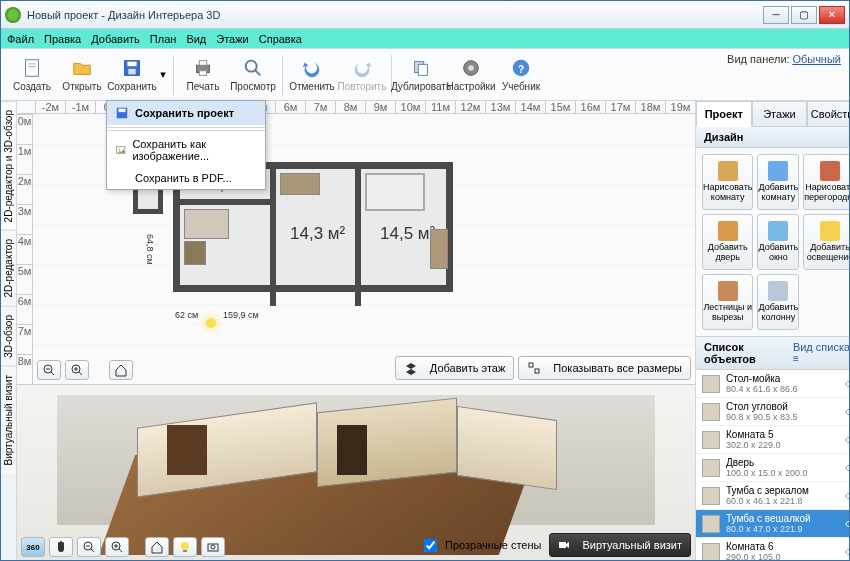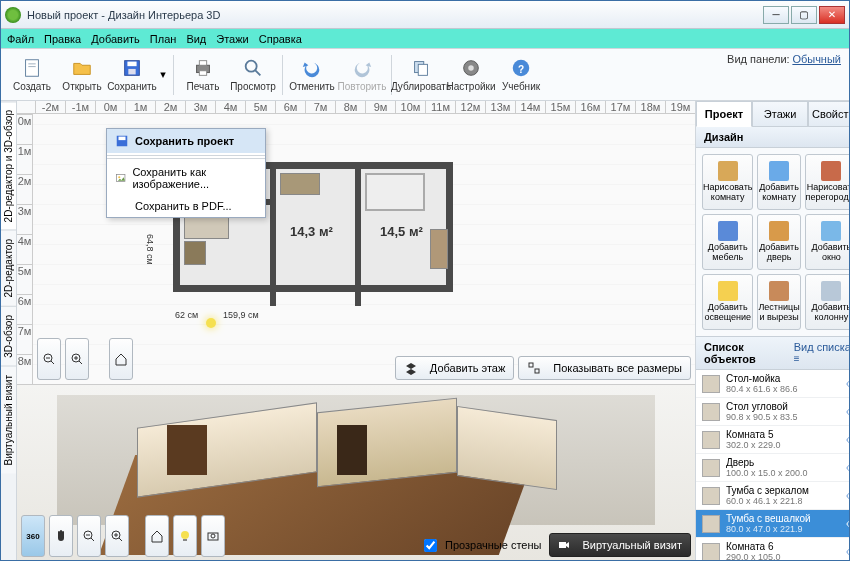--- a/index.html
+++ b/index.html
@@ -28,30 +28,30 @@
 .ruler-h { height: 16px; background: #f8f9fa; border-bottom: 1px solid #ccc; display: flex; font-size: 9px; color: #666; overflow: hidden; padding-left: 18px; }
 .ruler-h span { width: 30px; text-align: center; border-left: 1px solid #ccc; }
 .topview { flex: 1; position: relative; background: #fff; display: flex; }
 .ruler-v { width: 16px; background: #f8f9fa; border-right: 1px solid #ccc; display: flex; flex-direction: column; font-size: 9px; color: #666; }
 .ruler-v span { height: 30px; text-align: center; border-top: 1px solid #ccc; }
 .plan { flex: 1; position: relative; background: repeating-linear-gradient(0deg,#fafafa,#fafafa 19px,#eee 20px), repeating-linear-gradient(90deg,#fafafa,#fafafa 19px,#eee 20px); }
 .plan-outer { position: absolute; left: 140px; top: 48px; width: 280px; height: 130px; border: 7px solid #4a4a4a; background: #eaeaea; }
 .plan-inner-wall-v1 { position: absolute; left: 90px; top: -7px; width: 6px; height: 144px; background: #4a4a4a; }
 .plan-inner-wall-v2 { position: absolute; left: 175px; top: -7px; width: 6px; height: 144px; background: #4a4a4a; }
 .plan-inner-wall-h { position: absolute; left: -7px; top: 30px; width: 103px; height: 6px; background: #4a4a4a; }
-.room-label { position: absolute; font-size: 13px; color: #333; font-weight: bold; }
+.room-label { position: absolute; font-size: 17px; color: #333; }
 .furn { position: absolute; border: 1px solid #888; background: #d0c8b8; }
 .dimline { position: absolute; font-size: 9px; color: #333; }
-.dropdown { position: absolute; left: 106px; top: 100px; width: 160px; background: #fff; border: 1px solid #9aaabf; box-shadow: 2px 2px 6px rgba(0,0,0,0.2); z-index: 100; margin-top: 28px; }
+.dropdown { position: absolute; left: 106px; top: 100px; width: 160px; background: #fff; border: 1px solid #9aaabf; box-shadow: 2px 2px 6px rgba(0,0,0,0.2); z-index: 100; }
 .dditem { padding: 5px 8px; display: flex; align-items: center; gap: 6px; cursor: pointer; }
 .dditem.sel { background: #d6e6f6; font-weight: bold; }
 .ddsep { height: 1px; background: #d0d6dc; margin: 2px 0; }
 .ddicon { width: 14px; height: 14px; }
 .topbar-btns { position: absolute; bottom: 4px; left: 4px; display: flex; gap: 4px; }
-.sqbtn { width: 24px; height: 42px; border: 1px solid #b0b8c0; background: linear-gradient(#fefefe,#e8eef4); border-radius: 3px; display: flex; align-items: center; justify-content: center; cursor: pointer; font-size: 12px; }
+.sqbtn { width: 24px; height: 20px; border: 1px solid #b0b8c0; background: linear-gradient(#fefefe,#e8eef4); border-radius: 3px; display: flex; align-items: center; justify-content: center; cursor: pointer; font-size: 12px; }
 .topbar-right { position: absolute; bottom: 4px; right: 4px; display: flex; gap: 4px; }
 .pillbtn { height: 24px; padding: 0 8px; border: 1px solid #b0b8c0; background: linear-gradient(#fefefe,#e8eef4); border-radius: 3px; display: flex; align-items: center; gap: 12px; cursor: pointer; }
 .view3d { height: 212px; background: linear-gradient(#f4f4f2,#e8e6e0); position: relative; border-top: 1px solid #ccc; }
 .render { position: absolute; left: 40px; top: 10px; right: 40px; bottom: 36px; background: linear-gradient(#dedcd6,#c8c4ba); }
 .render .floor { position: absolute; left: 60px; top: 60px; width: 400px; height: 100px; background: linear-gradient(135deg,#9a6b3f,#6a4528); transform: skewX(-20deg); }
 .render .wall { position: absolute; background: linear-gradient(#f5ead6,#d8cbb0); border: 1px solid #888; }
 .btmtools { position: absolute; bottom: 4px; left: 4px; display: flex; gap: 4px; }
 .btmright { position: absolute; bottom: 4px; right: 4px; display: flex; gap: 8px; align-items: center; }
 .right { width: 220px; display: flex; flex-direction: column; background: #f8fafc; }
 .tabs { display: flex; height: 26px; }
@@ -394,24 +394,20 @@
         </div>
         <div class="dbtn">
           <div class="dicon" style="background:#6aaae8;border-radius:2px"></div>
           <div class="dlbl">Добавить комнату</div>
         </div>
         <div class="dbtn">
           <div class="dicon" style="background:#c86a4a;border-radius:2px"></div>
           <div class="dlbl">Нарисовать перегородку</div>
         </div>
         <div class="dbtn">
-          <div class="dicon" style="background:#5a8ad8;border-radius:2px"></div>
-          <div class="dlbl">Добавить мебель</div>
-        </div>
-        <div class="dbtn">
           <div class="dicon" style="background:#d89a4a;border-radius:2px"></div>
           <div class="dlbl">Добавить дверь</div>
         </div>
         <div class="dbtn">
           <div class="dicon" style="background:#7ab8e8;border-radius:2px"></div>
           <div class="dlbl">Добавить окно</div>
         </div>
         <div class="dbtn">
           <div class="dicon" style="background:#f5d050;border-radius:2px"></div>
           <div class="dlbl">Добавить освещение</div>

